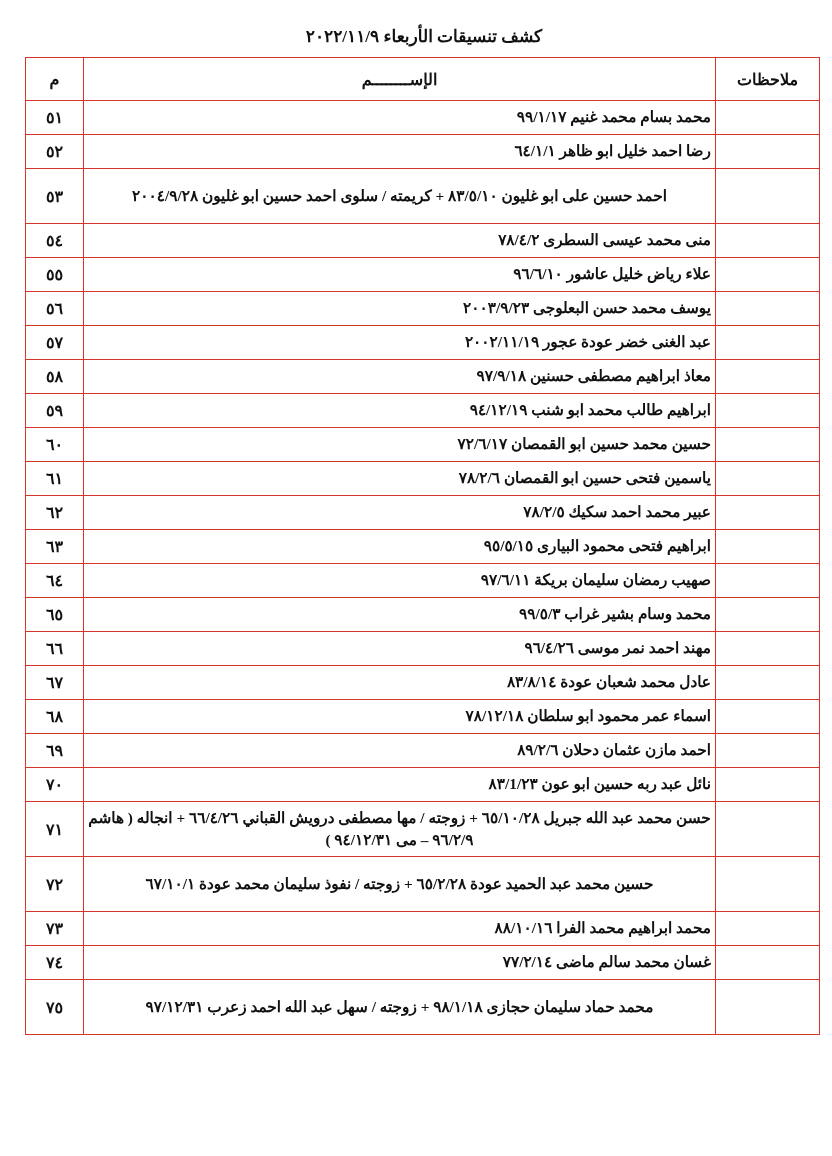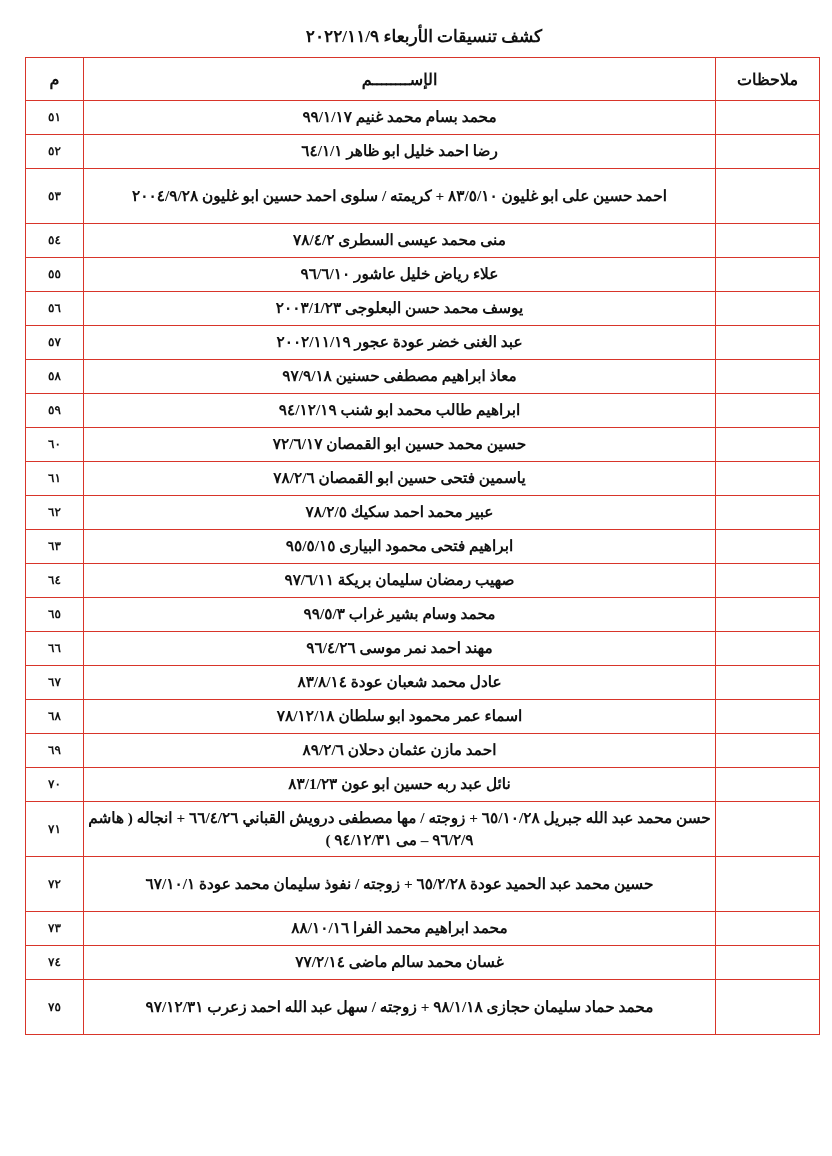--- a/index.html
+++ b/index.html
@@ -58,27 +58,27 @@
     font-weight: 700;
     text-align: center;
     color: #111;
   }
   thead th.name-head {
     letter-spacing: 1px;
   }
 
   tbody td.num {
     text-align: center;
-    font-size: 12px;
+    font-size: 16px;
     font-weight: 700;
     letter-spacing: 0.5px;
     white-space: nowrap;
   }
   tbody td.name {
-    text-align: center;
+    text-align: right;
     font-size: 15.3px;
     font-weight: 700;
     line-height: 1.45;
   }
   tbody td.name.two-line {
     text-align: center;
   }
   tbody td.notes {
     text-align: center;
     font-size: 15px;
@@ -128,21 +128,21 @@
           <td class="name">منى محمد عيسى السطرى ٧٨/٤/٢</td>
           <td class="num">٥٤</td>
         </tr>
         <tr class="one-line">
           <td class="notes"></td>
           <td class="name">علاء رياض خليل عاشور ٩٦/٦/١٠</td>
           <td class="num">٥٥</td>
         </tr>
         <tr class="one-line">
           <td class="notes"></td>
-          <td class="name">يوسف محمد حسن البعلوجى ٢٠٠٣/1/٢٣</td>
+          <td class="name">يوسف محمد حسن البعلوجى ٢٠٠٣/٩/٢٣</td>
           <td class="num">٥٦</td>
         </tr>
         <tr class="one-line">
           <td class="notes"></td>
           <td class="name">عبد الغنى خضر عودة عجور ٢٠٠٢/١١/١٩</td>
           <td class="num">٥٧</td>
         </tr>
         <tr class="one-line">
           <td class="notes"></td>
           <td class="name">معاذ ابراهيم مصطفى حسنين ٩٧/٩/١٨</td>

